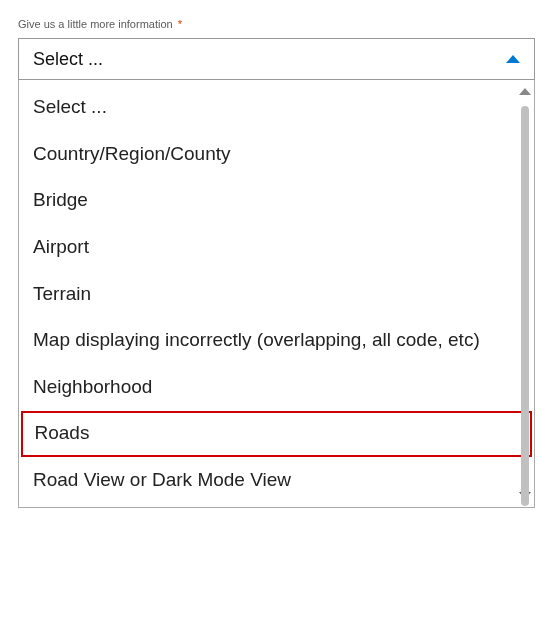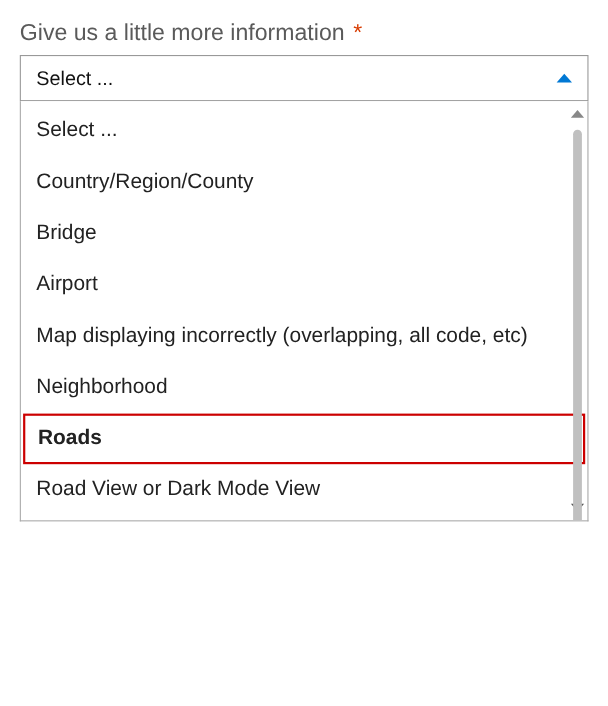--- a/index.html
+++ b/index.html
@@ -8,21 +8,21 @@
       padding: 0;
     }
     body {
       font-family: "Segoe UI", Arial, sans-serif;
       background: #fff;
       width: 553px;
       height: 642px;
       padding: 18px;
     }
     .form-label {
-      font-size: 21px;
+      font-size: 11px;
       color: #5a5a5a;
       margin-bottom: 8px;
     }
     .required-asterisk {
       color: #d83b01;
       margin-left: 2px;
     }
     .select-container {
       position: relative;
     }
@@ -64,21 +64,20 @@
       font-size: 19px;
       color: #222;
       padding: 11px 14px;
       cursor: pointer;
       line-height: 1.3;
     }
     .dropdown-item.highlighted {
       border: 2.5px solid #cc0000;
       padding: 8.5px 11.5px;
       margin: 0 2px;
-      font-weight: bold;
     }
     .scrollbar-track {
       position: absolute;
       right: 3px;
       top: 8px;
       bottom: 8px;
       width: 12px;
       display: flex;
       flex-direction: column;
       align-items: center;
@@ -120,20 +119,21 @@
     <span class="select-box-text">Select ...</span>
     <span class="caret-up"></span>
   </div>
 
   <div class="dropdown-panel">
     <div class="dropdown-list">
       <div class="dropdown-item">Select ...</div>
       <div class="dropdown-item">Country/Region/County</div>
       <div class="dropdown-item">Bridge</div>
       <div class="dropdown-item">Airport</div>
+      <div class="dropdown-item">Terrain</div>
       <div class="dropdown-item">Map displaying incorrectly (overlapping, all code, etc)</div>
       <div class="dropdown-item">Neighborhood</div>
       <div class="dropdown-item highlighted">Roads</div>
       <div class="dropdown-item">Road View or Dark Mode View</div>
     </div>
 
     <div class="scrollbar-track">
       <span class="scroll-arrow-up"></span>
       <div class="scrollbar-thumb"></div>
       <span class="scroll-arrow-down"></span>

